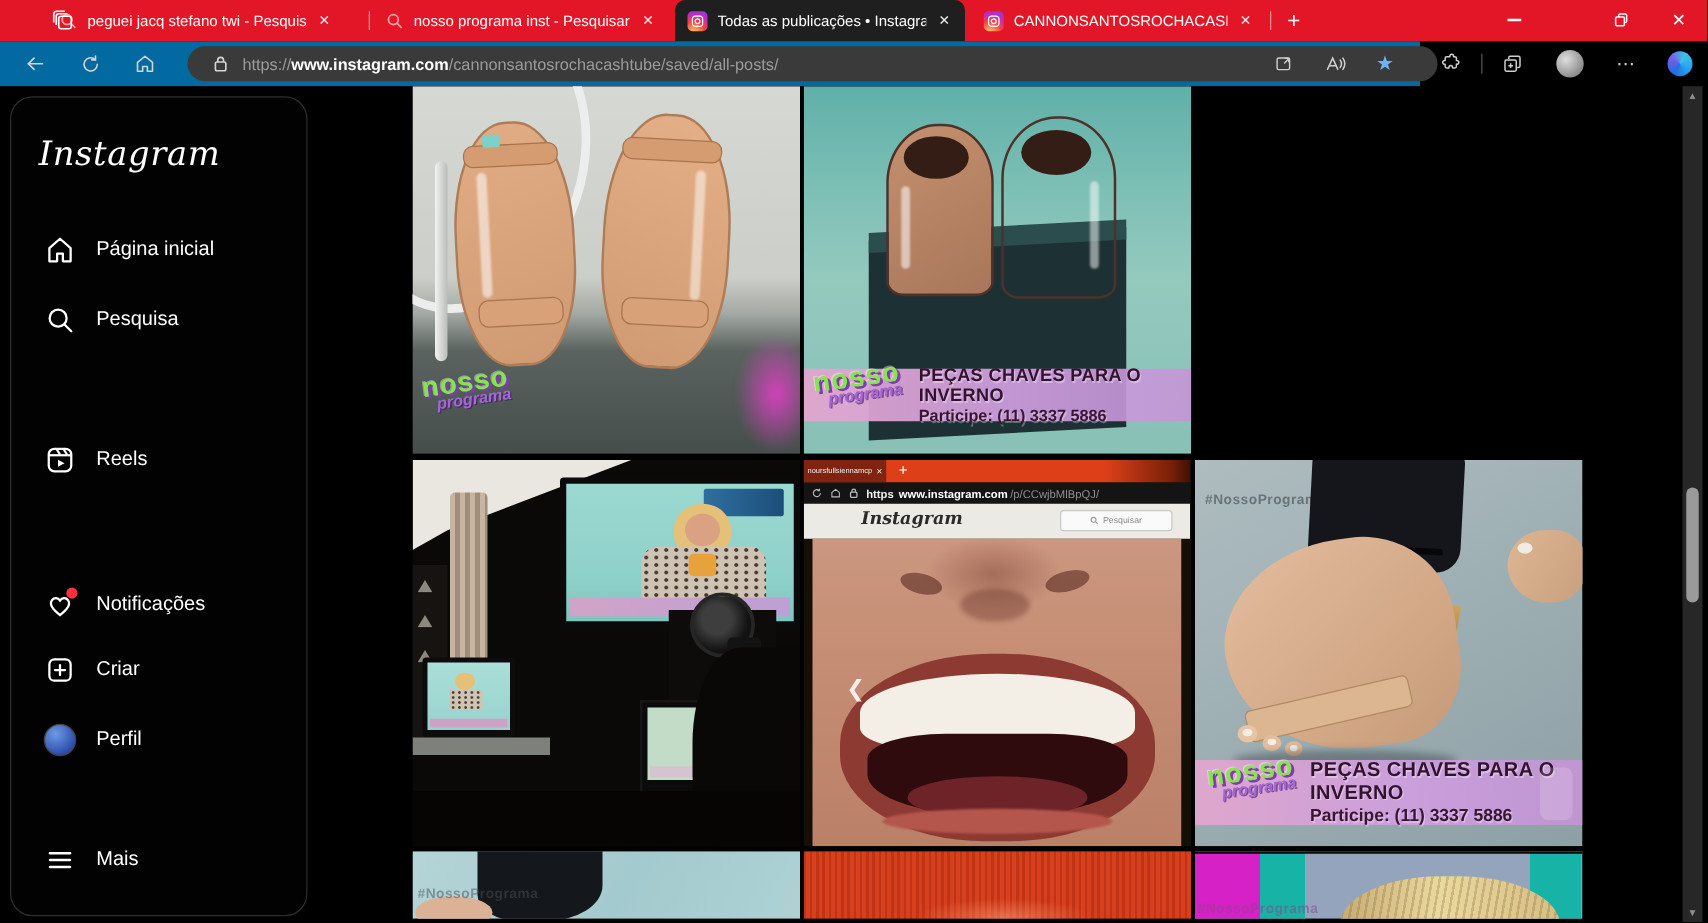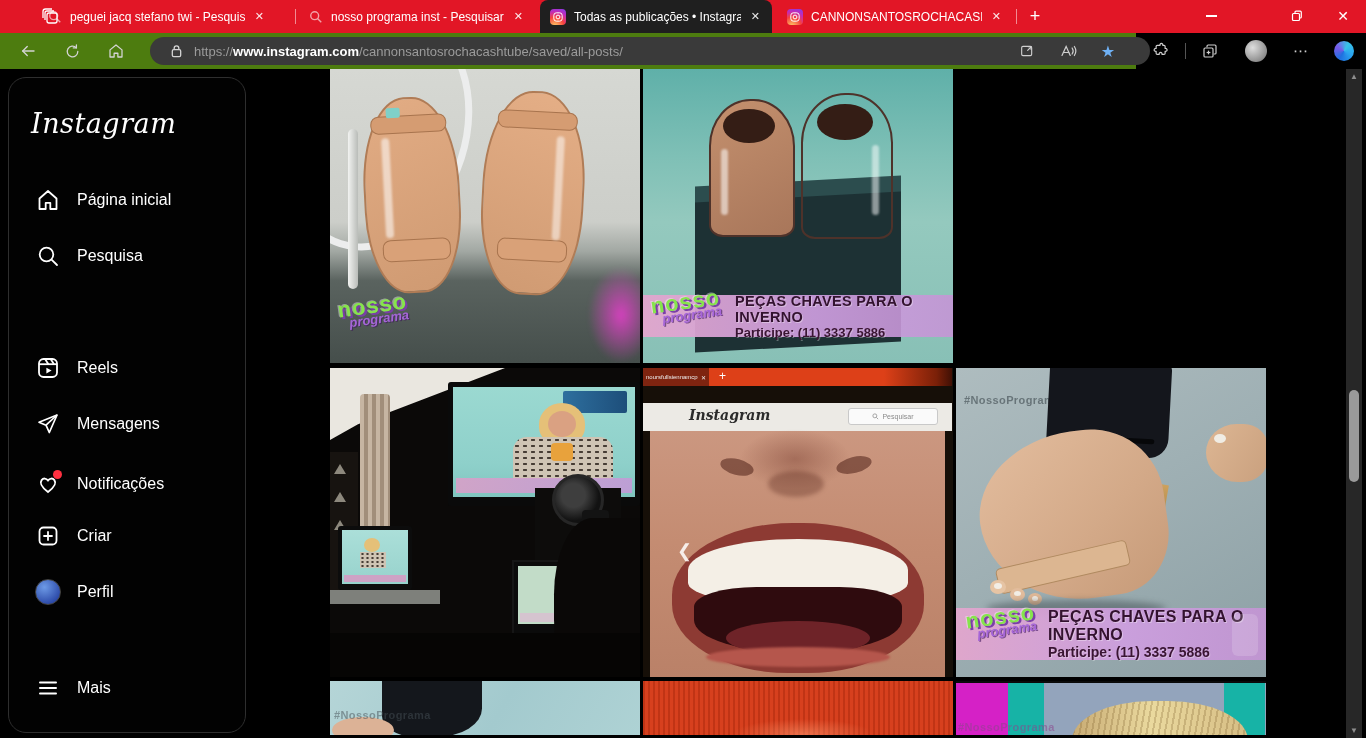--- a/index.html
+++ b/index.html
@@ -13,21 +13,21 @@
   .tab .t-title{flex:1;white-space:nowrap;overflow:hidden;}
   .tab .t-close{font-size:11px;color:#fff;opacity:.9;padding:0 2px;}
   .tab.active{background:#1f1f1f;border-radius:8px 8px 0 0;}
   .tab-sep{position:absolute;top:9px;width:1px;height:15px;background:rgba(255,255,255,.5);}
   .favicon-ig{width:16px;height:16px;border-radius:4px;flex:0 0 16px;
      background:radial-gradient(circle at 30% 110%,#fdd567 0%,#f7413e 45%,#c22bba 72%,#7a3ff0 100%);
      display:flex;align-items:center;justify-content:center;}
   .winbtn{position:absolute;top:0;width:46px;height:32px;display:flex;align-items:center;justify-content:center;color:#fff;}
   .newtab{position:absolute;left:1022px;top:4px;width:26px;height:25px;display:flex;align-items:center;justify-content:center;color:#fff;font-size:18px;font-weight:300;}
   
-  .toolbar{position:absolute;left:0;top:33px;width:1136px;height:36px;background:#4d7c0f;}
+  .toolbar{position:absolute;left:0;top:33px;width:1136px;height:36px;background:#0369a1;}
   .tb-ic{position:absolute;top:6px;width:24px;height:24px;display:flex;align-items:center;justify-content:center;}
   .addressbar{position:absolute;left:150px;top:4px;width:1000px;height:28px;background:#3a3a3a;border-radius:14px;display:flex;align-items:center;}
   .url{font-size:13px;margin-left:44px;white-space:nowrap;}
   .url .dim{color:#9b9b9b;} .url .dom{color:#fff;font-weight:bold;}
   .pill-ic{position:absolute;top:2px;width:24px;height:24px;display:flex;align-items:center;justify-content:center;}
   
   .page{position:absolute;left:0;top:69px;width:1366px;height:669px;background:#000;}
   .sidebar{position:absolute;left:8px;top:8px;width:238px;height:656px;background:#020202;border:1px solid #2e2e2e;border-radius:18px;box-sizing:border-box;}
   .ig-logo{position:absolute;left:22px;top:30px;color:#fff;font-family:"DejaVu Serif",cursive;font-style:italic;font-size:27px;letter-spacing:.5px;}
   .nav{position:absolute;left:0;width:100%;height:48px;display:flex;align-items:center;padding-left:26px;box-sizing:border-box;color:#fff;font-size:16px;}
@@ -256,31 +256,20 @@
                 <path d="M3 8.2h18"></path>
                 <path d="M9.2 3.2l3.2 5"></path>
                 <path d="M14.8 3.2l3.2 5"></path>
               </g>
               <path fill="#fff" d="M10.4 11.8l5.2 2.8-5.2 2.8z"></path>
             </svg>
         </span>
         <span>Reels</span>
       </div>
 
-      <div class="nav" style="top:322px;">
-        <span class="nico">
-          <svg width="24" height="24" viewBox="0 0 24 24">
-              <g fill="none" stroke="#fff" stroke-width="1.7" stroke-linejoin="round">
-                <path d="M21 3L3 10.2l7 3 3.3 7.3z"></path>
-                <path d="M10 13.2L21 3"></path>
-              </g>
-            </svg>
-        </span>
-        <span>Mensagens</span>
-      </div>
 
       <div class="nav" style="top:382px;">
         <span class="nico">
           <svg width="24" height="24" viewBox="0 0 24 24">
               <path fill="none" stroke="#fff" stroke-width="1.8" d="M12 20C5.4 15 3.6 10.8 5.6 8.1c1.7-2.3 4.8-2 6.4.3 1.6-2.3 4.7-2.6 6.4-.3 2 2.7.2 6.9-6.4 11.9z"></path>
             </svg>
           <span class="badge-dot"></span>
         </span>
         <span>Notificações</span>
       </div>
@@ -413,20 +402,40 @@
       <div class="abs" style="left:0;bottom:0;width:100%;height:44px;background:#060504;"></div>
     </div>
 
     <div class="tile" style="left:643px;top:299px;height:309px;background:#160f08;">
       <div class="abs" style="left:0;top:0;width:309px;height:18px;background:linear-gradient(90deg,#dd4018 0 78%,#7a2008 95%,#401005);">
         <div class="abs" style="left:0;top:0;width:66px;height:18px;background:#7e2410;display:flex;align-items:center;gap:3px;padding:0 3px;box-sizing:border-box;">
           <span style="font-size:6px;color:#eee;white-space:nowrap;overflow:hidden;flex:1;">noursfullsiennamcp</span>
           <span style="font-size:6px;color:#eee;">✕</span>
         </div>
         <span style="position:absolute;left:76px;top:1px;font-size:12px;color:#fff;">+</span>
+      </div>
+      <div class="abs" style="left:0;top:18px;width:309px;height:17px;background:#141414;display:flex;align-items:center;gap:6px;padding-left:6px;box-sizing:border-box;">
+        <svg width="9" height="9" viewBox="0 0 24 24">
+            <g fill="none" stroke="#bbb" stroke-width="2.4">
+              <path d="M19.5 12a7.5 7.5 0 1 1-2.2-5.3"></path>
+              <path d="M17.5 2.5v4.4h-4.4"></path>
+            </g>
+          </svg>
+        <svg width="9" height="9" viewBox="0 0 24 24">
+            <path fill="none" stroke="#bbb" stroke-width="2.2" d="M4 10.5L12 4l8 6.5V20H4z"></path>
+          </svg>
+        <svg width="8" height="9" viewBox="0 0 14 15">
+            <g fill="none" stroke="#bbb" stroke-width="1.8">
+              <rect x="2.5" y="6" width="9" height="7.5" rx="1.5"></rect>
+              <path d="M4.5 6V4.5a2.5 2.5 0 0 1 5 0V6"></path>
+            </g>
+          </svg>
+        <span style="font-size:9px;color:#f0f0f0;font-weight:bold;">https</span>
+        <span style="font-size:9px;color:#fff;font-weight:bold;margin-left:-2px;">www.instagram.com</span>
+        <span style="font-size:9px;color:#8f8f8f;margin-left:-4px;">/p/CCwjbMlBpQJ/</span>
       </div>
       <div class="abs" style="left:0;top:35px;width:309px;height:28px;background:#eceae5;">
         <span style="position:absolute;left:46px;top:4px;font-family:'DejaVu Serif',cursive;font-style:italic;font-weight:600;font-size:14px;color:#2b2b2b;">Instagram</span>
         <span style="position:absolute;right:14px;top:5px;width:88px;height:15px;background:#fafafa;border:1px solid #c9c9c9;border-radius:3px;display:flex;align-items:center;justify-content:center;gap:3px;">
           <svg width="7" height="7" viewBox="0 0 16 16">
               <g fill="none" stroke="#999" stroke-width="2">
                 <circle cx="6.5" cy="6.5" r="4.5"></circle>
                 <path d="M10 10l4 4"></path>
               </g>
             </svg>

